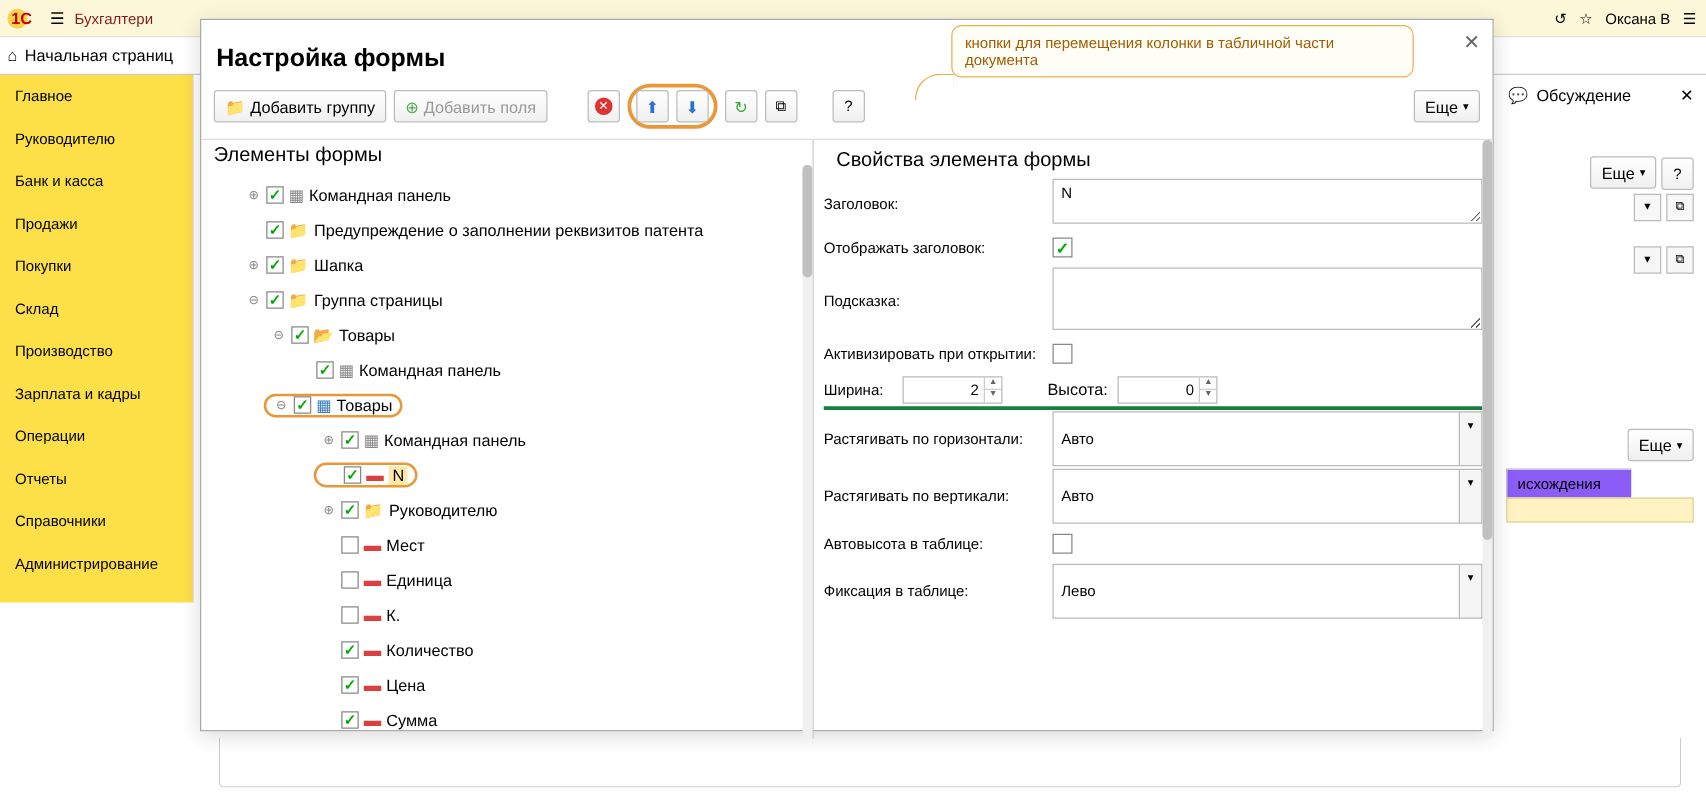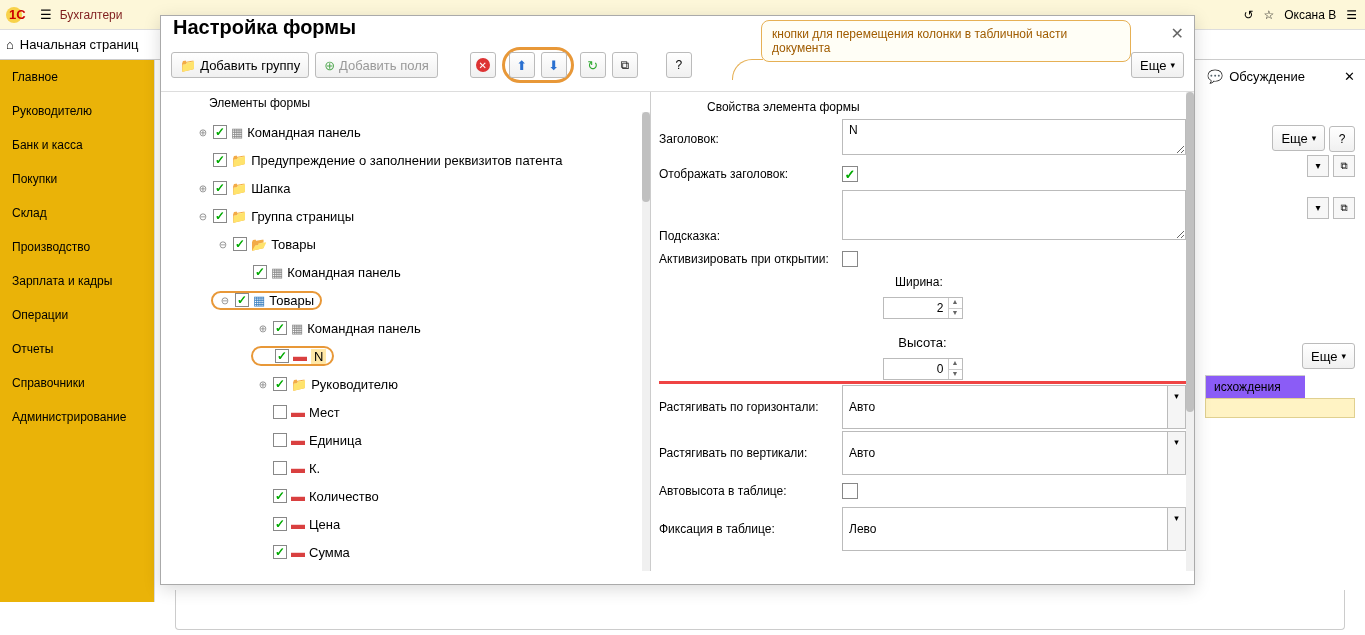--- a/index.html
+++ b/index.html
@@ -11,54 +11,54 @@
 .hamburger { margin: 0 8px; cursor: pointer; }
 .tab-title { font-size: 12px; color: #7f1d1d; }
 .top-right { margin-left: auto; display: flex; align-items: center; gap: 10px; padding-right: 8px; }
 .top-right span { font-size: 12px; }
 
 
 .secondbar { height: 30px; background: #fff; display: flex; align-items: center; border-bottom: 1px solid #ccc; padding-left: 6px; }
 .home-icon { margin-right: 6px; }
 
 
-.leftnav { position: absolute; left: 0; top: 60px; width: 155px; background: #eab308; height: 542px; border-right: 1px solid #ddd; }
+.leftnav { position: absolute; left: 0; top: 60px; width: 155px; background: #fde047; height: 422px; border-right: 1px solid #ddd; }
 .leftnav-item { padding: 10px 12px; font-size: 12px; cursor: pointer; }
 
 
 .bg-content { position: absolute; left: 155px; top: 60px; right: 0; bottom: 0; background: #fff; }
 .bg-frame { position: absolute; left: 20px; top: 530px; right: 20px; height: 40px; border: 1px solid #ccc; border-top: none; border-radius: 0 0 4px 4px; }
 
 
 .rightpanel { position: absolute; right: 10px; top: 65px; width: 148px; }
 .rp-header { display: flex; align-items: center; gap: 6px; padding: 4px 0; }
 .rp-close { margin-left: auto; }
 
 
 .modal { position: absolute; left: 160px; top: 15px; width: 1035px; height: 570px; background: #fff; border: 1px solid #aaa; box-shadow: 0 4px 16px rgba(0,0,0,0.15); }
-.modal-title { font-size: 20px; font-weight: bold; padding: 0 12px 4px; }
+.modal-title { font-size: 20px; font-weight: bold; padding: 20px 12px 4px; }
 .modal-close { position: absolute; right: 10px; top: 8px; cursor: pointer; font-size: 16px; color: #666; }
 
 .toolbar { display: flex; align-items: center; gap: 6px; padding: 4px 10px 8px; }
 .btn { height: 26px; border: 1px solid #bbb; background: linear-gradient(#fff,#f0f0f0); border-radius: 3px; padding: 0 8px; display: inline-flex; align-items: center; gap: 4px; cursor: pointer; font-size: 12px; }
 .btn-icon { width: 26px; justify-content: center; padding: 0; }
 .btn-disabled { color: #999; }
 .arrow-group { border: 3px solid #e89838; border-radius: 18px; padding: 2px 4px; display: flex; gap: 6px; }
 .spacer { flex: 1; }
 .more-btn { margin-left: auto; }
 
 
 .callout { position: absolute; left: 600px; top: 4px; width: 370px; background: #fffef6; border: 1px solid #e6b055; border-radius: 8px; padding: 6px 10px; font-size: 12px; color: #a05c00; }
 .callout::before { content: ''; position: absolute; left: -30px; top: 38px; width: 30px; height: 20px; border-top: 1px solid #e6b055; border-left: 1px solid #e6b055; border-top-left-radius: 20px; }
 
 
 .panes { display: flex; height: 480px; border-top: 1px solid #ddd; }
 .left-pane { width: 490px; border-right: 1px solid #ccc; position: relative; overflow: hidden; }
 .right-pane { flex: 1; padding: 4px 8px; position: relative; overflow: hidden; }
-.pane-title { padding: 4px 10px; font-size: 12px; margin-left: 38px; }
+.pane-title { padding: 4px 10px; font-size: 16px; }
 
 
 .tree { padding: 4px 2px 4px 10px; position: relative; }
 .tree-scroll { position: absolute; right: 0; top: 20px; width: 8px; height: 460px; background: #f0f0f0; }
 .tree-thumb { position: absolute; right: 0; top: 20px; width: 8px; height: 90px; background: #c0c0c0; border-radius: 4px; }
 .tree-row { display: flex; align-items: center; height: 28px; gap: 4px; font-size: 13px; }
 .indent-1 { padding-left: 26px; }
 .indent-2 { padding-left: 46px; }
 .indent-3 { padding-left: 66px; }
 .indent-4 { padding-left: 86px; }
@@ -83,21 +83,21 @@
 .num-wrap { position: relative; display: inline-block; }
 .spin { position: absolute; right: 1px; top: 1px; width: 14px; height: 20px; display: flex; flex-direction: column; }
 .spin span { flex: 1; font-size: 7px; text-align: center; line-height: 8px; color: #666; cursor: pointer; border-left: 1px solid #ccc; }
 .spin span:first-child { border-bottom: 1px solid #ccc; }
 .sel { display: flex; }
 .sel input { flex: 1; border: 1px solid #bbb; padding: 14px 6px; font-size: 12px; }
 .sel-btn { width: 18px; border: 1px solid #bbb; border-left: none; background: #f5f5f5; text-align: center; font-size: 9px; line-height: 20px; cursor: pointer; }
 .ellipsis-btn { width: 22px; border: 1px solid #bbb; margin-left: 4px; background: #f5f5f5; text-align: center; cursor: pointer; }
 .right-scroll { position: absolute; right: 0; top: 0; width: 8px; height: 100%; background: #f0f0f0; }
 .right-thumb { position: absolute; right: 0; top: 0; width: 8px; height: 320px; background: #c0c0c0; border-radius: 4px; }
-.width-underline { border-bottom: 3px solid #ef4444; flex-direction: column; }
+.width-underline { border-bottom: 3px solid #15803d; }
 
 
 .bg-btns { position: absolute; right: 10px; top: 155px; display: flex; gap: 4px; }
 .bg-btns2 { position: absolute; right: 10px; top: 197px; display: flex; gap: 4px; }
 .mini { width: 22px; height: 22px; border: 1px solid #bbb; background: #f7f7f7; font-size: 10px; text-align: center; line-height: 20px; }
 .bg-col-header { position: absolute; right: 60px; top: 375px; font-size: 12px; border: 1px solid #ccc; border-right: none; padding: 4px 8px; width: 100px; background: #8b5cf6; }
 .bg-row-highlight { position: absolute; right: 10px; top: 398px; width: 150px; height: 20px; background: #fff3c4; border: 1px solid #e0d090; }
 .more2 { position: absolute; right: 10px; top: 125px; }
 .more3 { position: absolute; right: 10px; top: 343px; }
 </style>
@@ -121,20 +121,21 @@
 
 <div class="secondbar">
   <span class="home-icon">⌂</span>
   <span>Начальная страниц</span>
 </div>
 
 <div class="leftnav">
   <div class="leftnav-item">Главное</div>
   <div class="leftnav-item">Руководителю</div>
   <div class="leftnav-item">Банк и касса</div>
+  <div class="leftnav-item">Продажи</div>
   <div class="leftnav-item">Покупки</div>
   <div class="leftnav-item">Склад</div>
   <div class="leftnav-item">Производство</div>
   <div class="leftnav-item">Зарплата и кадры</div>
   <div class="leftnav-item">Операции</div>
   <div class="leftnav-item">Отчеты</div>
   <div class="leftnav-item">Справочники</div>
   <div class="leftnav-item">Администрирование</div>
 </div>
 
@@ -321,21 +322,21 @@
     <div class="right-pane">
       <div class="pane-title">Свойства элемента формы</div>
       <div class="prop-row">
         <span class="prop-label">Заголовок:</span>
         <div class="prop-input"><textarea class="txt" rows="2" value="N" style="">N</textarea></div>
       </div>
       <div class="prop-row">
         <span class="prop-label">Отображать заголовок:</span>
         <span class="chk-box on"></span>
       </div>
-      <div class="prop-row" style="align-items:flex-end">
+      <div class="prop-row" style="align-items:center">
         <span class="prop-label">Подсказка:</span>
         <div class="prop-input"><textarea class="txt" rows="3" style=""></textarea></div>
       </div>
       <div class="prop-row">
         <span class="prop-label">Активизировать при открытии:</span>
         <span class="chk-box"></span>
       </div>
       <div class="prop-row width-underline">
         <span class="prop-label" style="width:55px">Ширина:</span>
         <div class="num-wrap"><input class="txt txt-sm" value="2" style=""><div class="spin">

